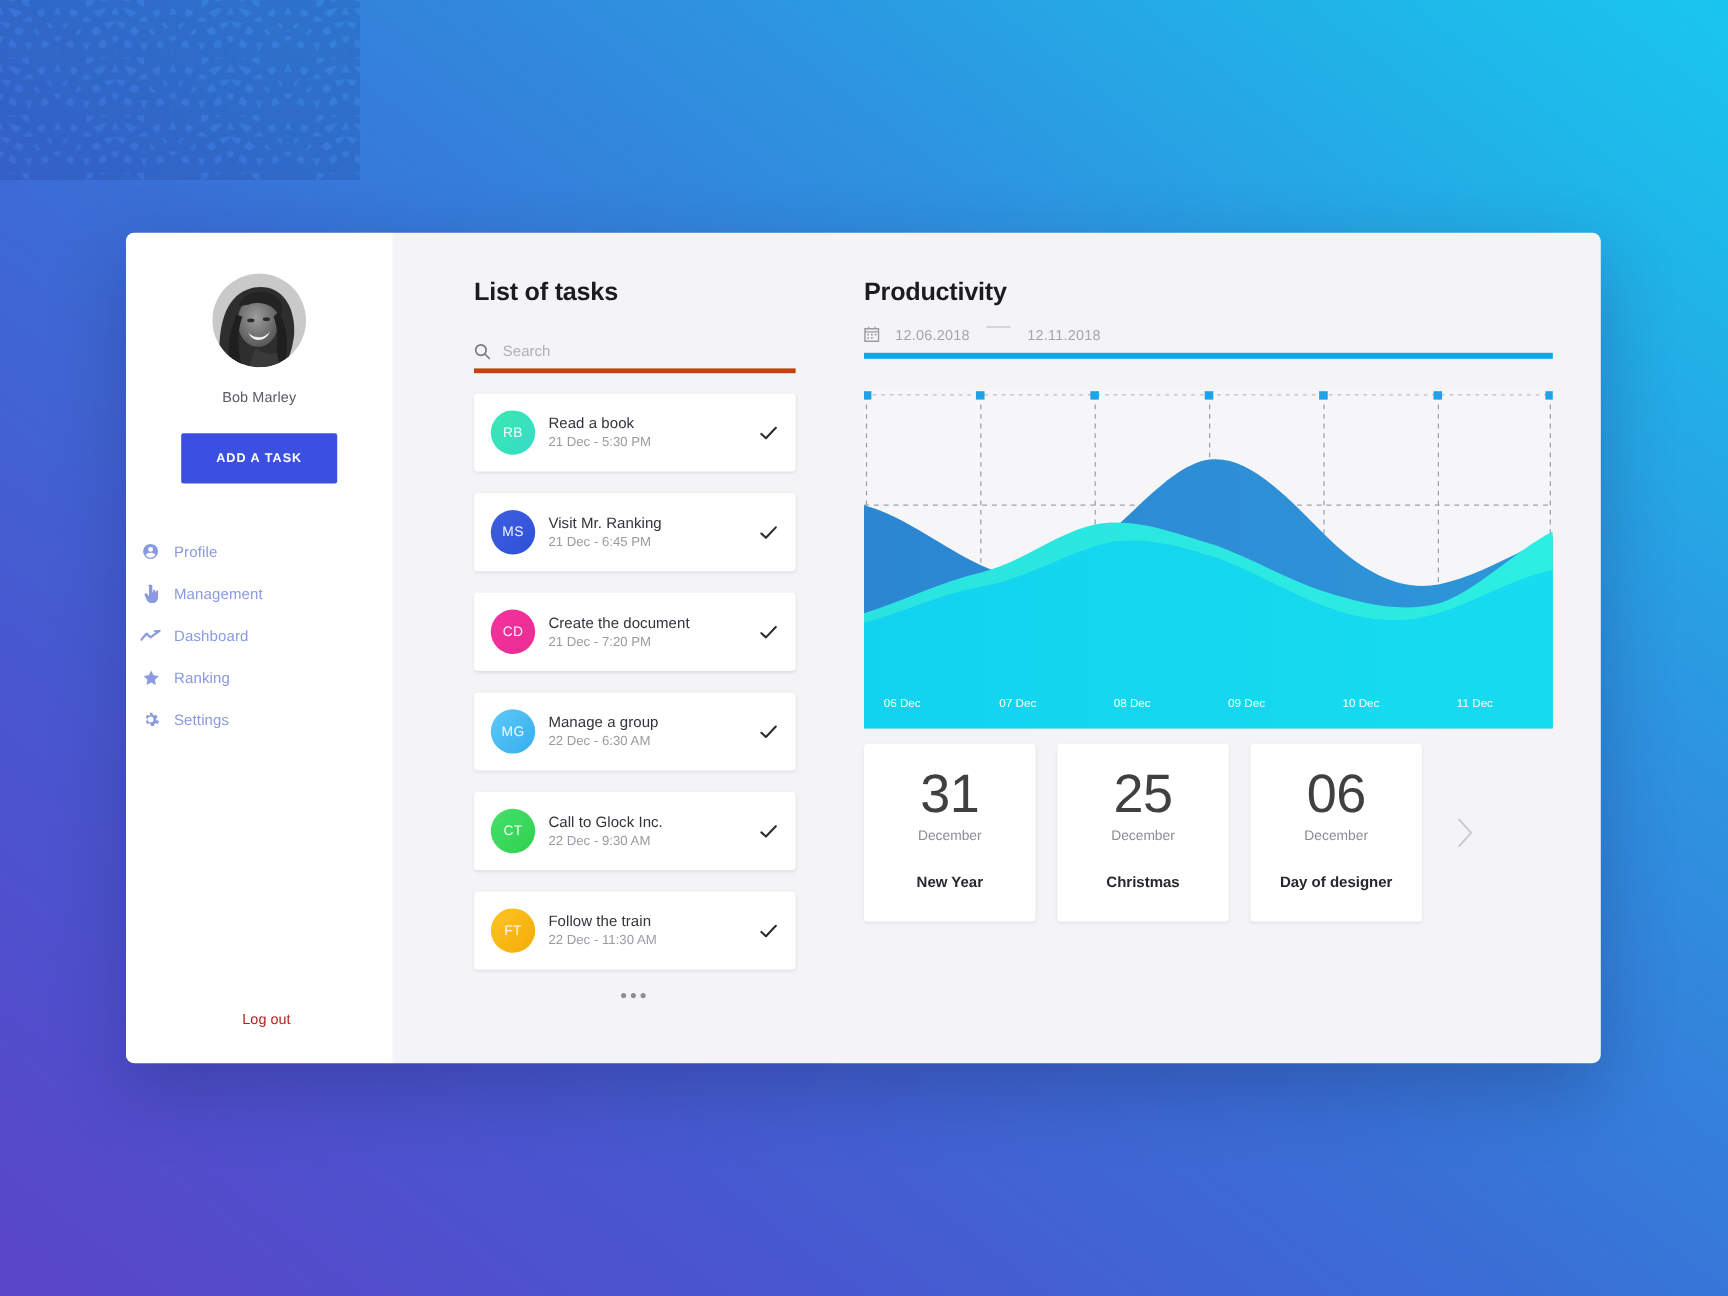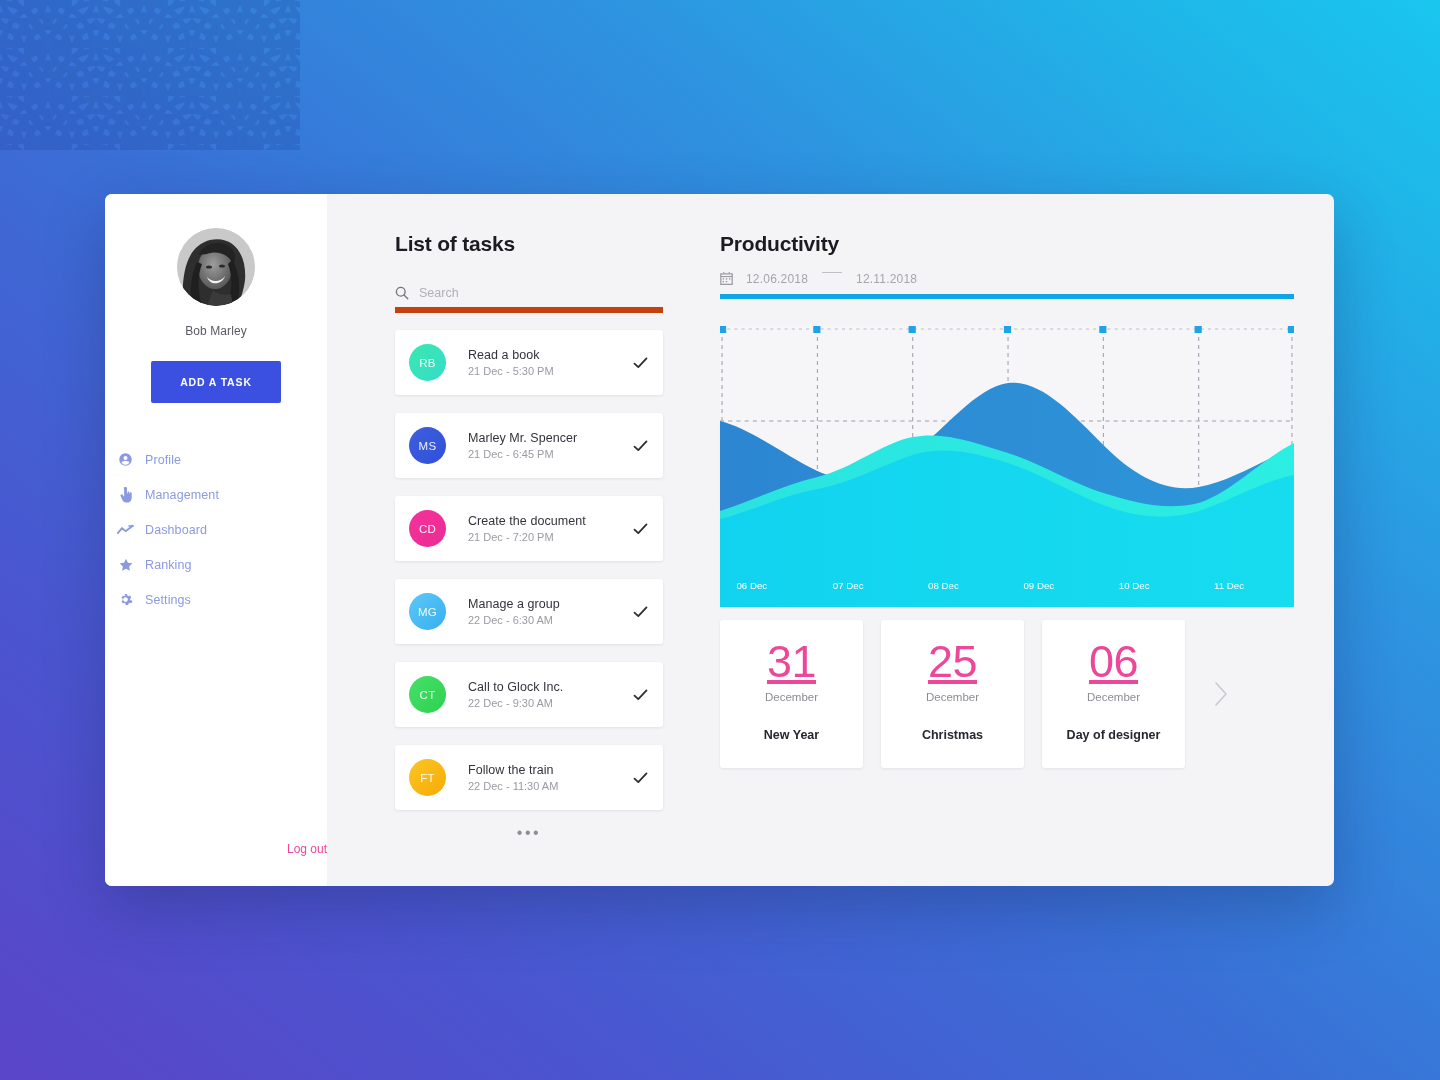--- a/index.html
+++ b/index.html
@@ -96,23 +96,23 @@
   .nav-icon svg { display: block; }
   .nav-label {
     font-size: 12.5px;
     color: #8b9ae0;
     letter-spacing: .1px;
   }
   #logout {
     position: absolute;
     left: 12px; right: 0;
     bottom: 30px;
-    text-align: right;
+    text-align: center;
     font-size: 12px;
-    color: #ec4899;
+    color: #b91c1c;
     cursor: pointer;
   }
 
   
   #main {
     flex: 1;
     display: flex;
     padding: 38px 40px 0 68px;
   }
 
@@ -121,21 +121,21 @@
   .section-title {
     font-size: 21px;
     font-weight: bold;
     color: #1b1b22;
     letter-spacing: -.2px;
   }
   #search-row {
     margin-top: 30px;
     display: flex;
     align-items: flex-start;
-    border-bottom: 6px solid #c2410c;
+    border-bottom: 4px solid #c2410c;
     padding-bottom: 7px;
   }
   #search-icon { color: #77777e; margin-right: 10px; display:flex; }
   #search-input {
     border: none;
     outline: none;
     background: transparent;
     font-family: "Liberation Sans", sans-serif;
     font-size: 12.5px;
     color: #4a4a52;
@@ -157,21 +157,21 @@
   }
   .task-avatar {
     width: 37px; height: 37px;
     border-radius: 50%;
     flex: 0 0 37px;
     display: flex; align-items: center; justify-content: center;
     color: rgba(255,255,255,.92);
     font-size: 11.5px;
     letter-spacing: .3px;
   }
-  .task-text { flex: 1; margin-left: 22px; }
+  .task-text { flex: 1; margin-left: 11px; }
   .task-title {
     font-size: 12.5px;
     color: #33333b;
     letter-spacing: .05px;
   }
   .task-time {
     margin-top: 3px;
     font-size: 11px;
     color: #9a9aa2;
   }
@@ -229,25 +229,24 @@
     margin-right: 18px;
     box-shadow: 0 1px 3px rgba(30,30,60,.08);
     display: flex;
     flex-direction: column;
     align-items: center;
     cursor: pointer;
     padding-top: 17px;
   }
   .event-day {
     font-size: 45px;
-    color: #ec4899;
+    color: #404040;
     font-weight: normal;
     letter-spacing: -.5px;
     line-height: 50px;
-    text-decoration: underline;
   }
   .event-month {
     margin-top: 4px;
     font-size: 11.5px;
     color: #8c8c94;
   }
   .event-name {
     margin-top: auto;
     margin-bottom: 26px;
     font-size: 12.5px;
@@ -415,21 +414,21 @@
                   <path d="M1.5 7.2L5.6 11 14.5 1.6"></path>
                 </svg>
             </span>
           </div>
 
           <div class="task-card">
             <div class="task-avatar" style="background:linear-gradient(135deg,#3f5fe0,#2f4fd8)">
               <span>MS</span>
             </div>
             <div class="task-text">
-              <div class="task-title">Marley Mr. Spencer</div>
+              <div class="task-title">Visit Mr. Ranking</div>
               <div class="task-time">21 Dec  - 6:45 PM</div>
             </div>
             <span class="task-check">
               <svg width="15" height="12" viewBox="0 0 16 13" fill="none" stroke="currentColor" stroke-width="1.9" stroke-linecap="round" stroke-linejoin="round">
                   <path d="M1.5 7.2L5.6 11 14.5 1.6"></path>
                 </svg>
             </span>
           </div>
 
           <div class="task-card">

